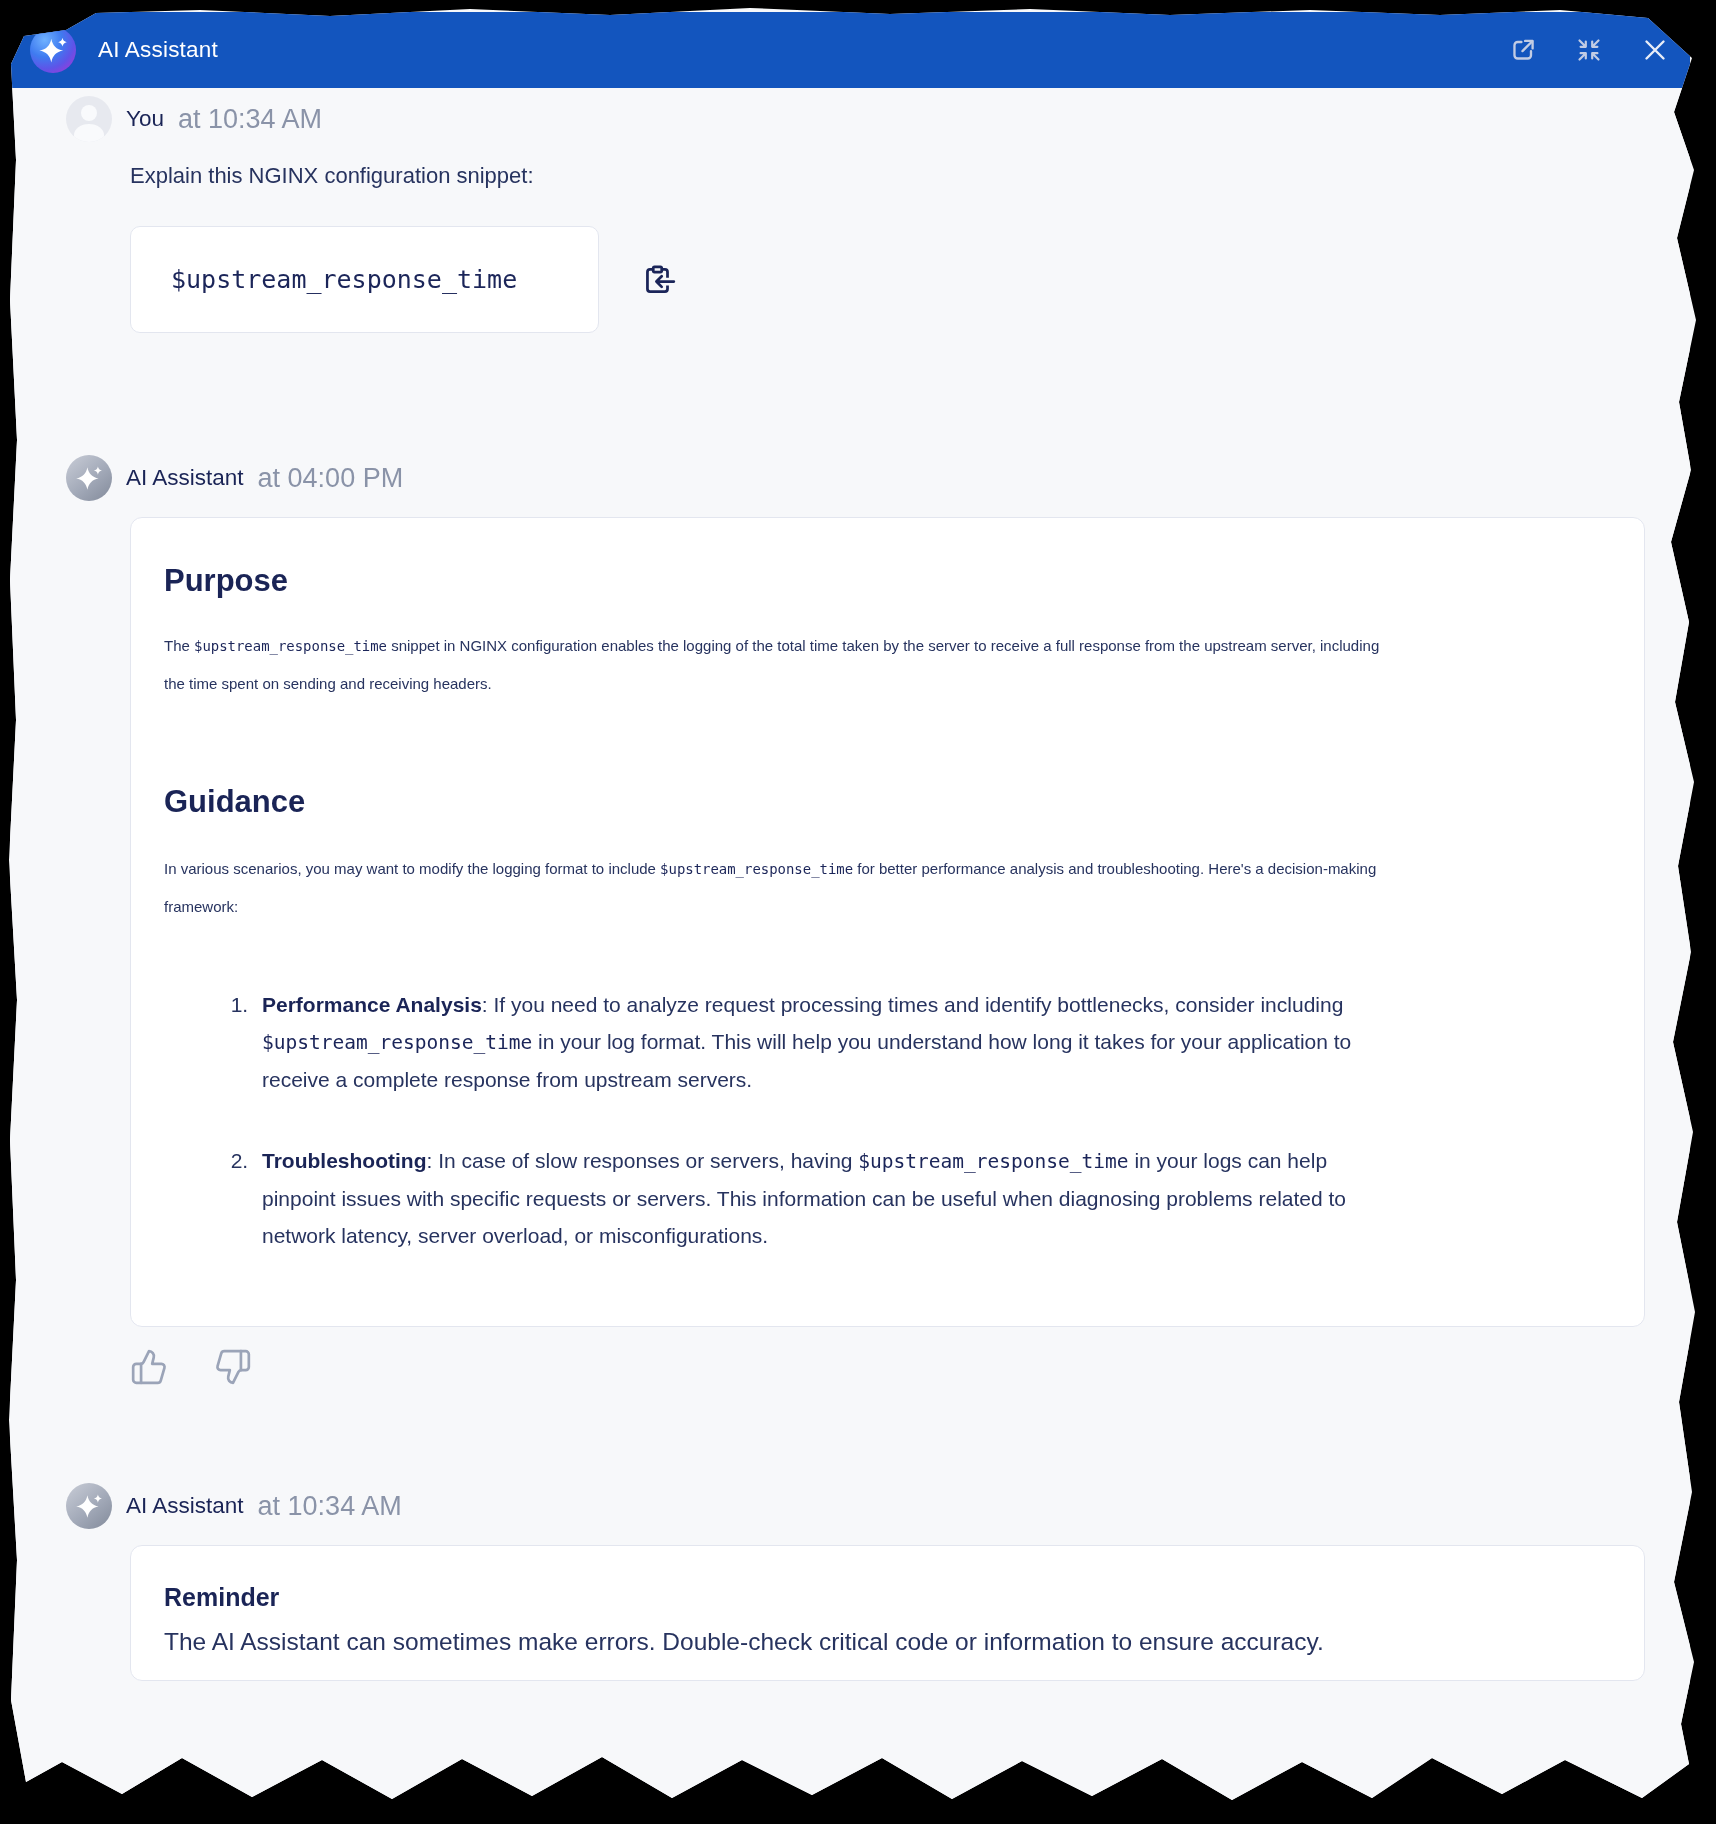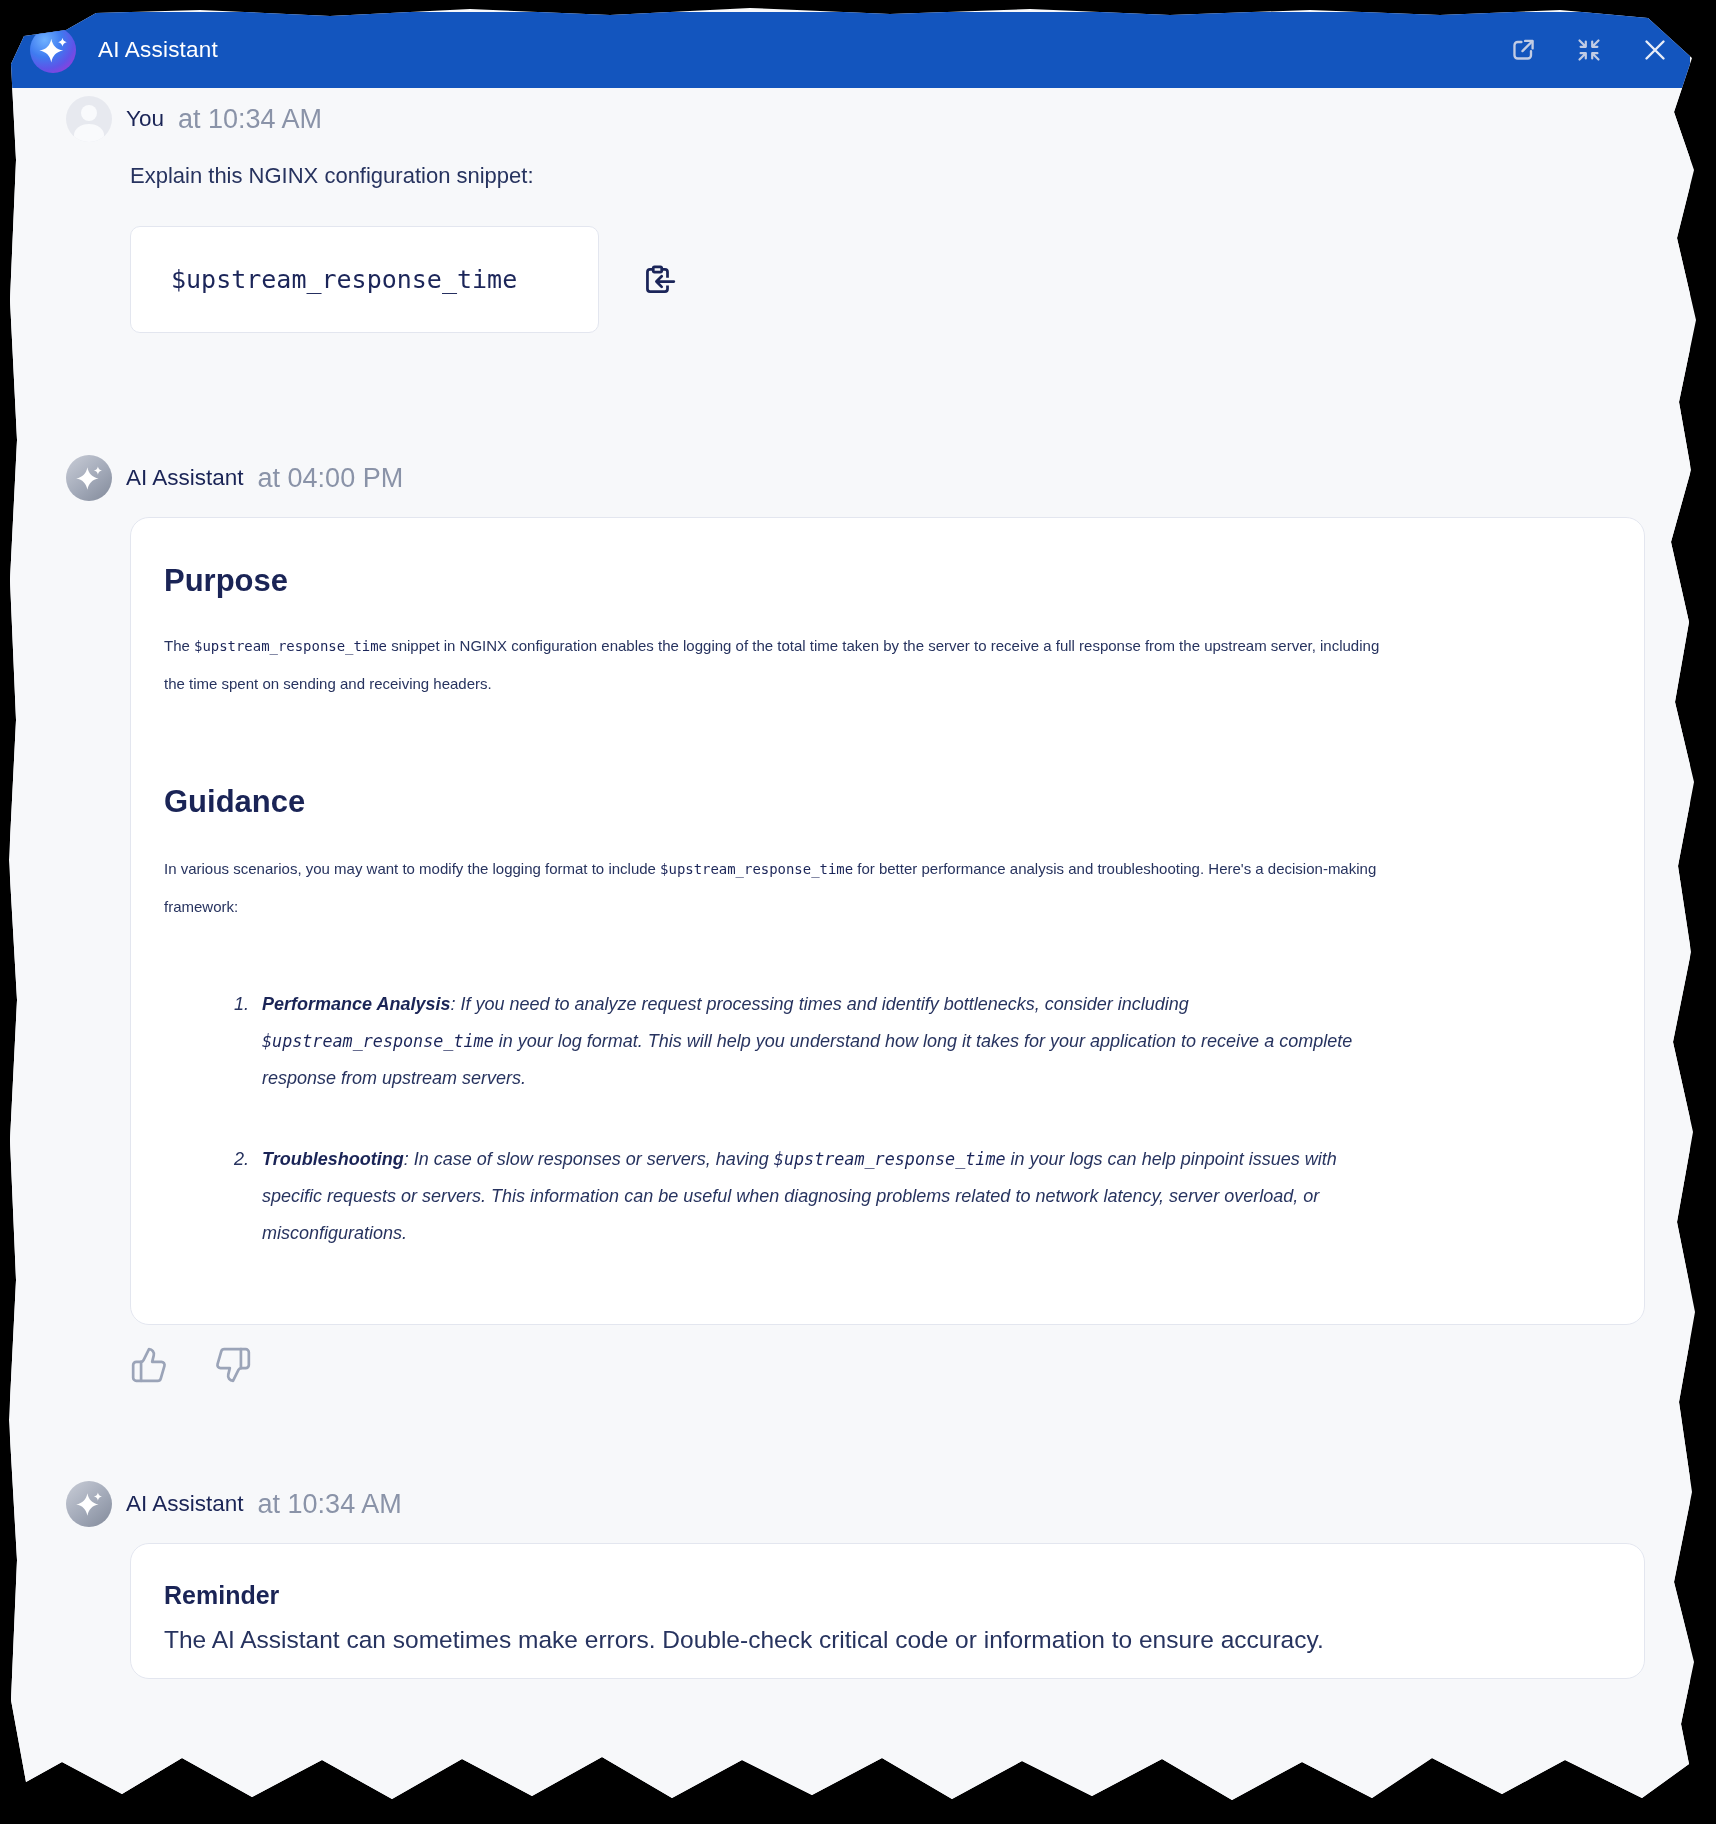--- a/index.html
+++ b/index.html
@@ -78,41 +78,40 @@
     padding:38px 40px;min-width:387px;box-sizing:content-box;
   }
   .code-box code{
     font-family:"DejaVu Sans Mono", monospace;
     font-size:25px;color:#1B2559;white-space:nowrap;
   }
   .icon-btn{background:transparent;border:none;padding:0;cursor:pointer;display:flex;}
   
   .msg-head.ai1{margin-top:122px;}
   .card{
-    background:#FFFFFF;border:1.5px solid #E3E6EF;border-radius:19px;
+    background:#FFFFFF;border:1.5px solid #E3E6EF;border-radius:12px;
     margin-left:120px;width:1515px;box-sizing:border-box;
   }
   .card.response{margin-top:16px;padding:44px 40px 72px 33px;}
   .card h2{
     margin:0;font-size:31px;line-height:37px;font-weight:700;color:#1A2456;
   }
   .card h2.later{margin-top:80px;}
   .card p.body{
     margin:28px 0 0 0;font-size:15px;line-height:38px;color:#27335F;max-width:1230px;
   }
   .card p.body.guidance{margin-top:30px;max-width:1270px;}
   .seg-code{font-family:"DejaVu Sans Mono", monospace;font-size:0.93em;color:#1B2559;}
   .seg-bold{font-weight:700;color:#1A2456;}
   ol.framework{
     margin:60px 0 0 0;padding-left:90px;
   }
   ol.framework li{
-    font-size:18px;line-height:37px;color:#27335F;max-width:1110px;
+    font-size:21px;line-height:37px;color:#27335F;max-width:1110px;
     padding-left:8px;
-    font-style:italic;
   }
   ol.framework li + li{margin-top:44px;}
   
   .feedback{margin:21px 0 0 120px;display:flex;gap:46px;}
   
   .msg-head.ai2{margin-top:97px;}
   .card.reminder{margin-top:16px;padding:36px 40px 20px 33px;}
   .reminder-title{font-size:25px;font-weight:700;color:#1A2456;line-height:30px;}
   .reminder-text{margin-top:12px;font-size:24.5px;line-height:36px;color:#27335F;}
   svg{display:block;}

